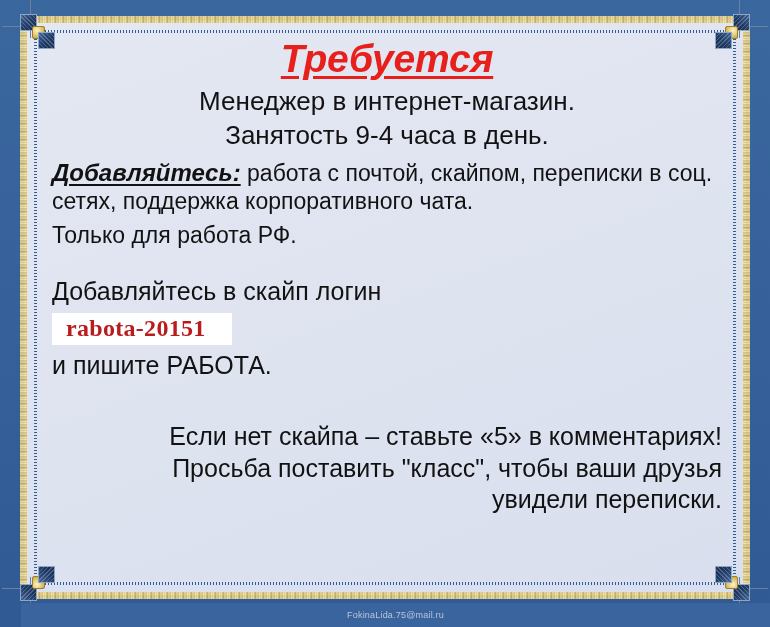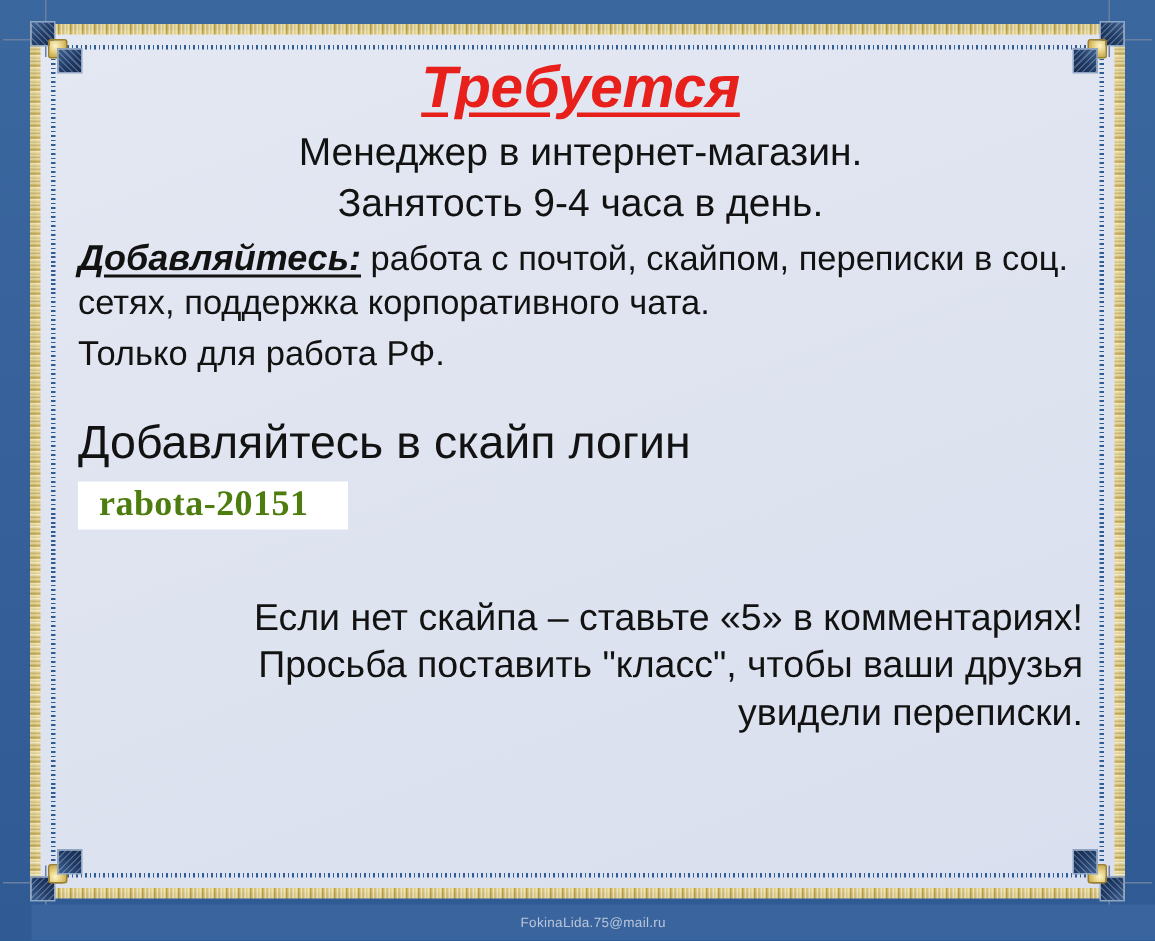--- a/index.html
+++ b/index.html
@@ -193,36 +193,36 @@
     font-style: italic;
     text-decoration: underline;
     text-underline-offset: 3px;
     font-size: 24px;
   }
 
   .gap-a { height: 26px; }
   .gap-c { height: 40px; }
 
   .cta {
-    font-size: 31px;
+    font-size: 25px;
     line-height: 1.3;
     text-align: left;
   }
 
   .login-wrap {
     margin: 5px 0 4px 0;
   }
   .login {
     display: inline-block;
     background: #ffffff;
     padding: 2px 26px 3px 14px;
     font-family: "Liberation Serif", serif;
     font-weight: bold;
     font-size: 24px;
-    color: #4d7c0f;
+    color: #b91c1c;
     letter-spacing: .3px;
   }
 
   .outro {
     font-size: 25px;
     line-height: 1.26;
     text-align: right;
   }
 </style>
 </head>
@@ -290,20 +290,21 @@
       <div class="block">Только для работа РФ.</div>
 
       <div class="gap-a"></div>
 
       <div class="cta">Добавляйтесь в скайп логин</div>
 
       <div class="login-wrap">
         <span class="login">rabota-20151</span>
       </div>
 
+      <div class="cta">и пишите РАБОТА.</div>
 
       <div class="gap-c"></div>
 
       <div class="outro">
         <div>Если нет скайпа – ставьте «5» в комментариях!</div>
         <div>Просьба поставить "класс", чтобы ваши друзья</div>
         <div>увидели переписки.</div>
       </div>
 
     </div>

